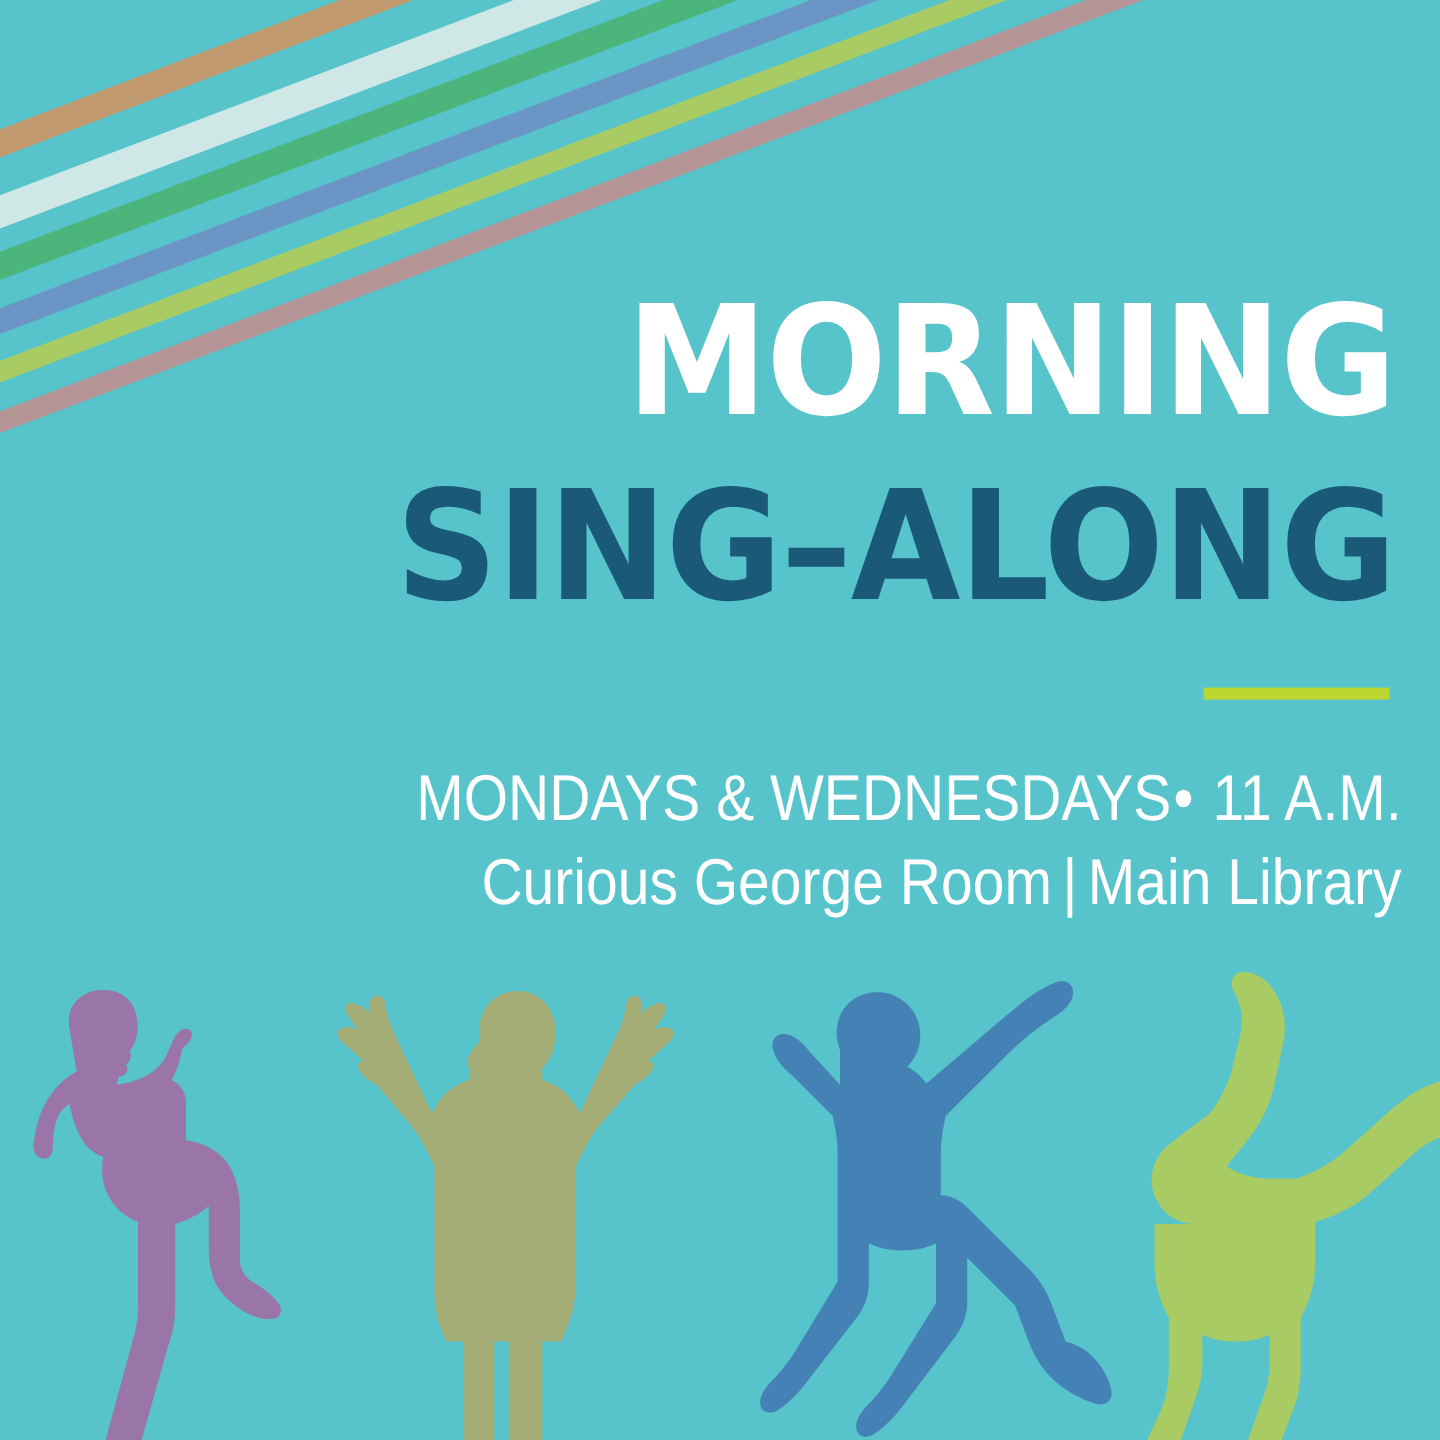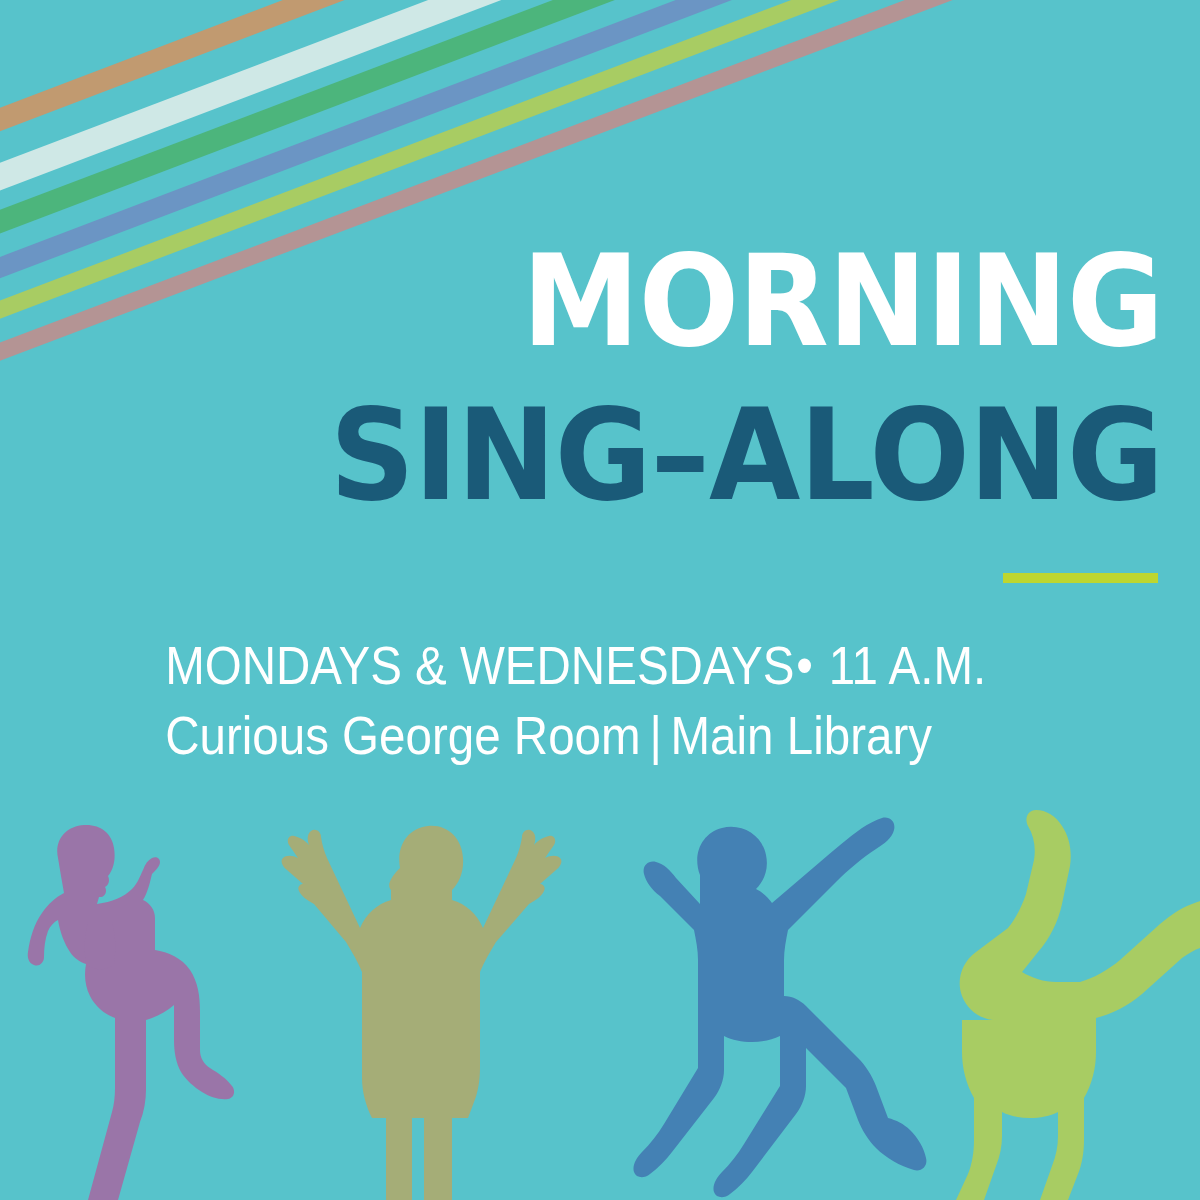--- a/index.html
+++ b/index.html
@@ -75,23 +75,22 @@
     height: 10px;
     background: #bed630;
   }
 
   
   .details {
     position: absolute;
     left: 0;
     top: 630px;
     width: 1168px;
-    text-align: left;
+    text-align: right;
     color: #ffffff;
-    margin-left: 25px;
   }
   .detail-line {
     font-family: "Liberation Sans", sans-serif;
     font-weight: 400;
     font-size: 54px;
     line-height: 70px;
     white-space: nowrap;
     transform: scaleX(0.88);
     transform-origin: right center;
   }

